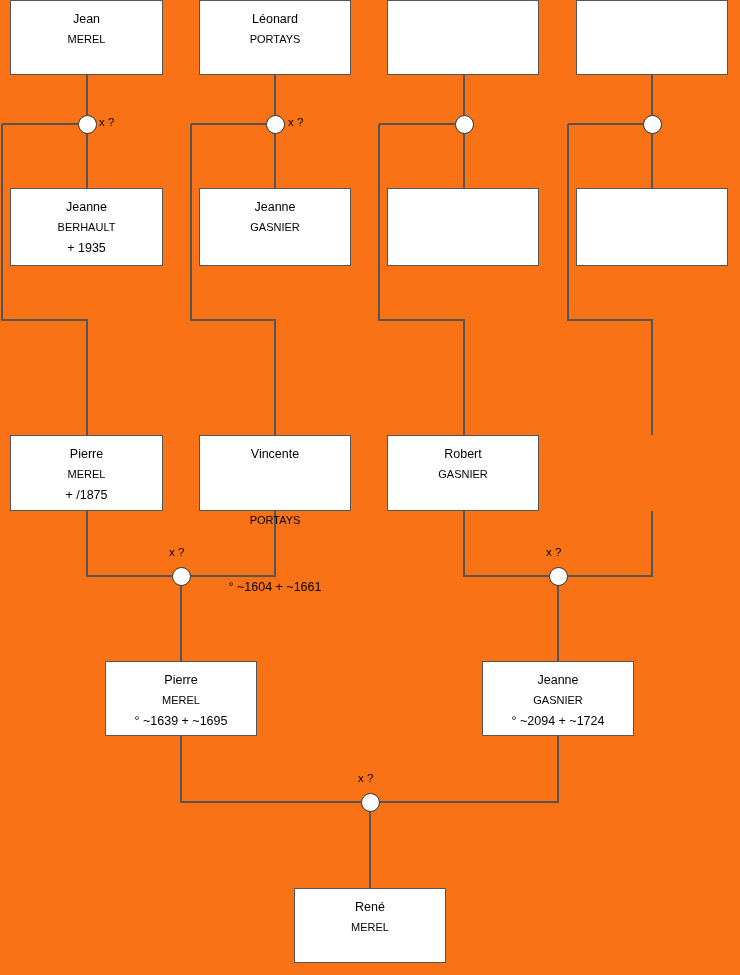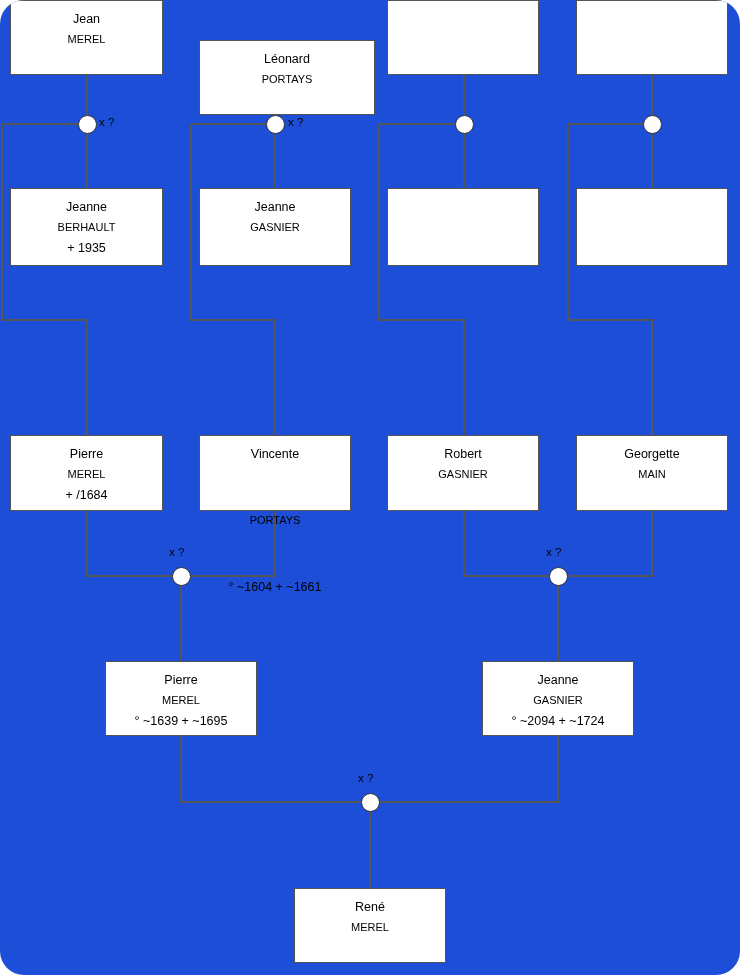--- a/index.html
+++ b/index.html
@@ -8,23 +8,22 @@
     padding: 0;
     background: #ffffff;
   }
   body {
     font-family: "Liberation Sans", sans-serif;
   }
   #chart {
     position: relative;
     width: 740px;
     height: 975px;
-    background: #1d4ed8;
+    background: #f97316;
     overflow: hidden;
-    border-radius: 24px;
   }
   #links {
     position: absolute;
     left: 0;
     top: 0;
     width: 740px;
     height: 975px;
     pointer-events: none;
   }
   .person-box {
@@ -117,21 +116,21 @@
 
     </g>
   </svg>
 
   <div class="person-box" style="left:10px; top:0px; width:153px; height:75px;">
     <span class="person-line given-name">Jean</span>
     <span class="person-line surname">MEREL</span>
     <span class="person-line life-dates"></span>
   </div>
 
-  <div class="person-box" style="left:199px; top:0px; width:176px; height:75px;margin-top:40px;">
+  <div class="person-box" style="left:199px; top:0px; width:152px; height:75px;">
     <span class="person-line given-name">Léonard</span>
     <span class="person-line surname">PORTAYS</span>
     <span class="person-line life-dates"></span>
   </div>
 
   <div class="person-box" style="left:387px; top:0px; width:152px; height:75px;">
     <span class="person-line given-name"></span>
     <span class="person-line surname"></span>
     <span class="person-line life-dates"></span>
   </div>
@@ -162,40 +161,35 @@
 
   <div class="person-box" style="left:576px; top:188px; width:152px; height:78px;">
     <span class="person-line given-name"></span>
     <span class="person-line surname"></span>
     <span class="person-line life-dates"></span>
   </div>
 
   <div class="person-box" style="left:10px; top:435px; width:153px; height:76px;">
     <span class="person-line given-name">Pierre</span>
     <span class="person-line surname">MEREL</span>
-    <span class="person-line life-dates">+ /1684</span>
+    <span class="person-line life-dates">+ /1875</span>
   </div>
 
   <div class="person-box" style="left:199px; top:435px; width:152px; height:76px;gap:46px;">
     <span class="person-line given-name">Vincente</span>
     <span class="person-line surname">PORTAYS</span>
     <span class="person-line life-dates">° ~1604 + ~1661</span>
   </div>
 
   <div class="person-box" style="left:387px; top:435px; width:152px; height:76px;">
     <span class="person-line given-name">Robert</span>
     <span class="person-line surname">GASNIER</span>
     <span class="person-line life-dates"></span>
   </div>
 
-  <div class="person-box" style="left:576px; top:435px; width:152px; height:76px;">
-    <span class="person-line given-name">Georgette</span>
-    <span class="person-line surname">MAIN</span>
-    <span class="person-line life-dates"></span>
-  </div>
 
   <div class="person-box" style="left:105px; top:661px; width:152px; height:75px;">
     <span class="person-line given-name">Pierre</span>
     <span class="person-line surname">MEREL</span>
     <span class="person-line life-dates">° ~1639 + ~1695</span>
   </div>
 
   <div class="person-box" style="left:482px; top:661px; width:152px; height:75px;">
     <span class="person-line given-name">Jeanne</span>
     <span class="person-line surname">GASNIER</span>

